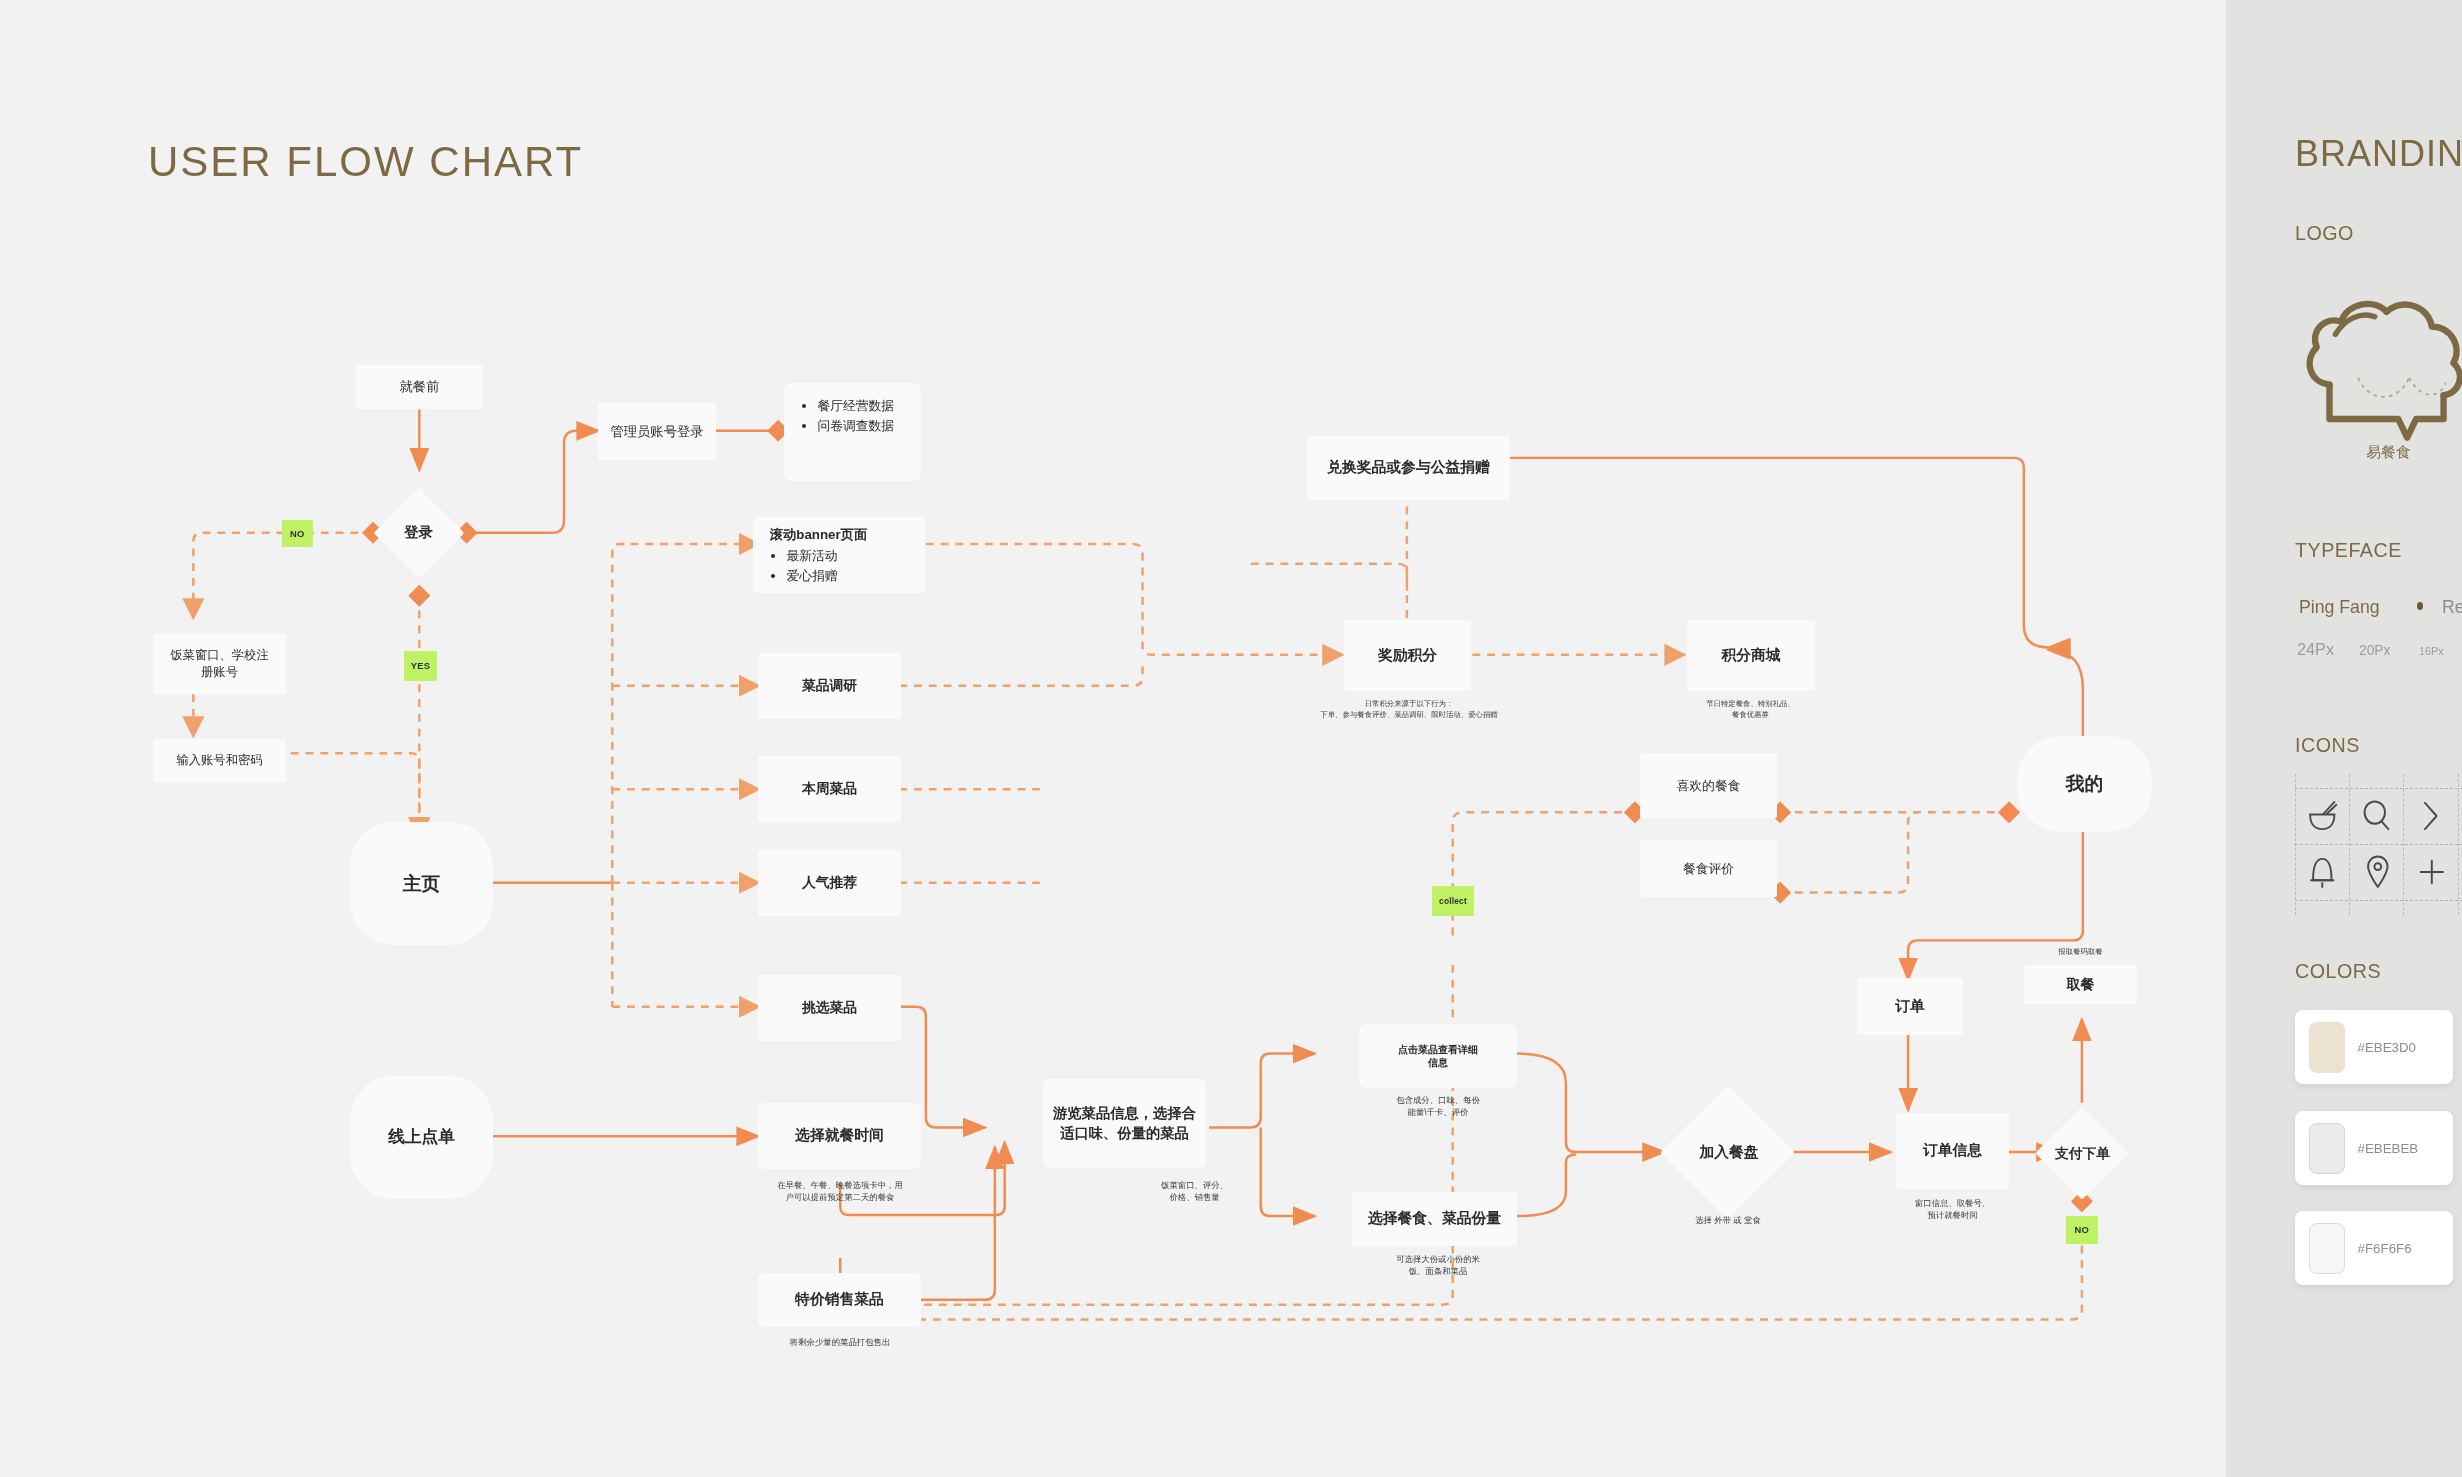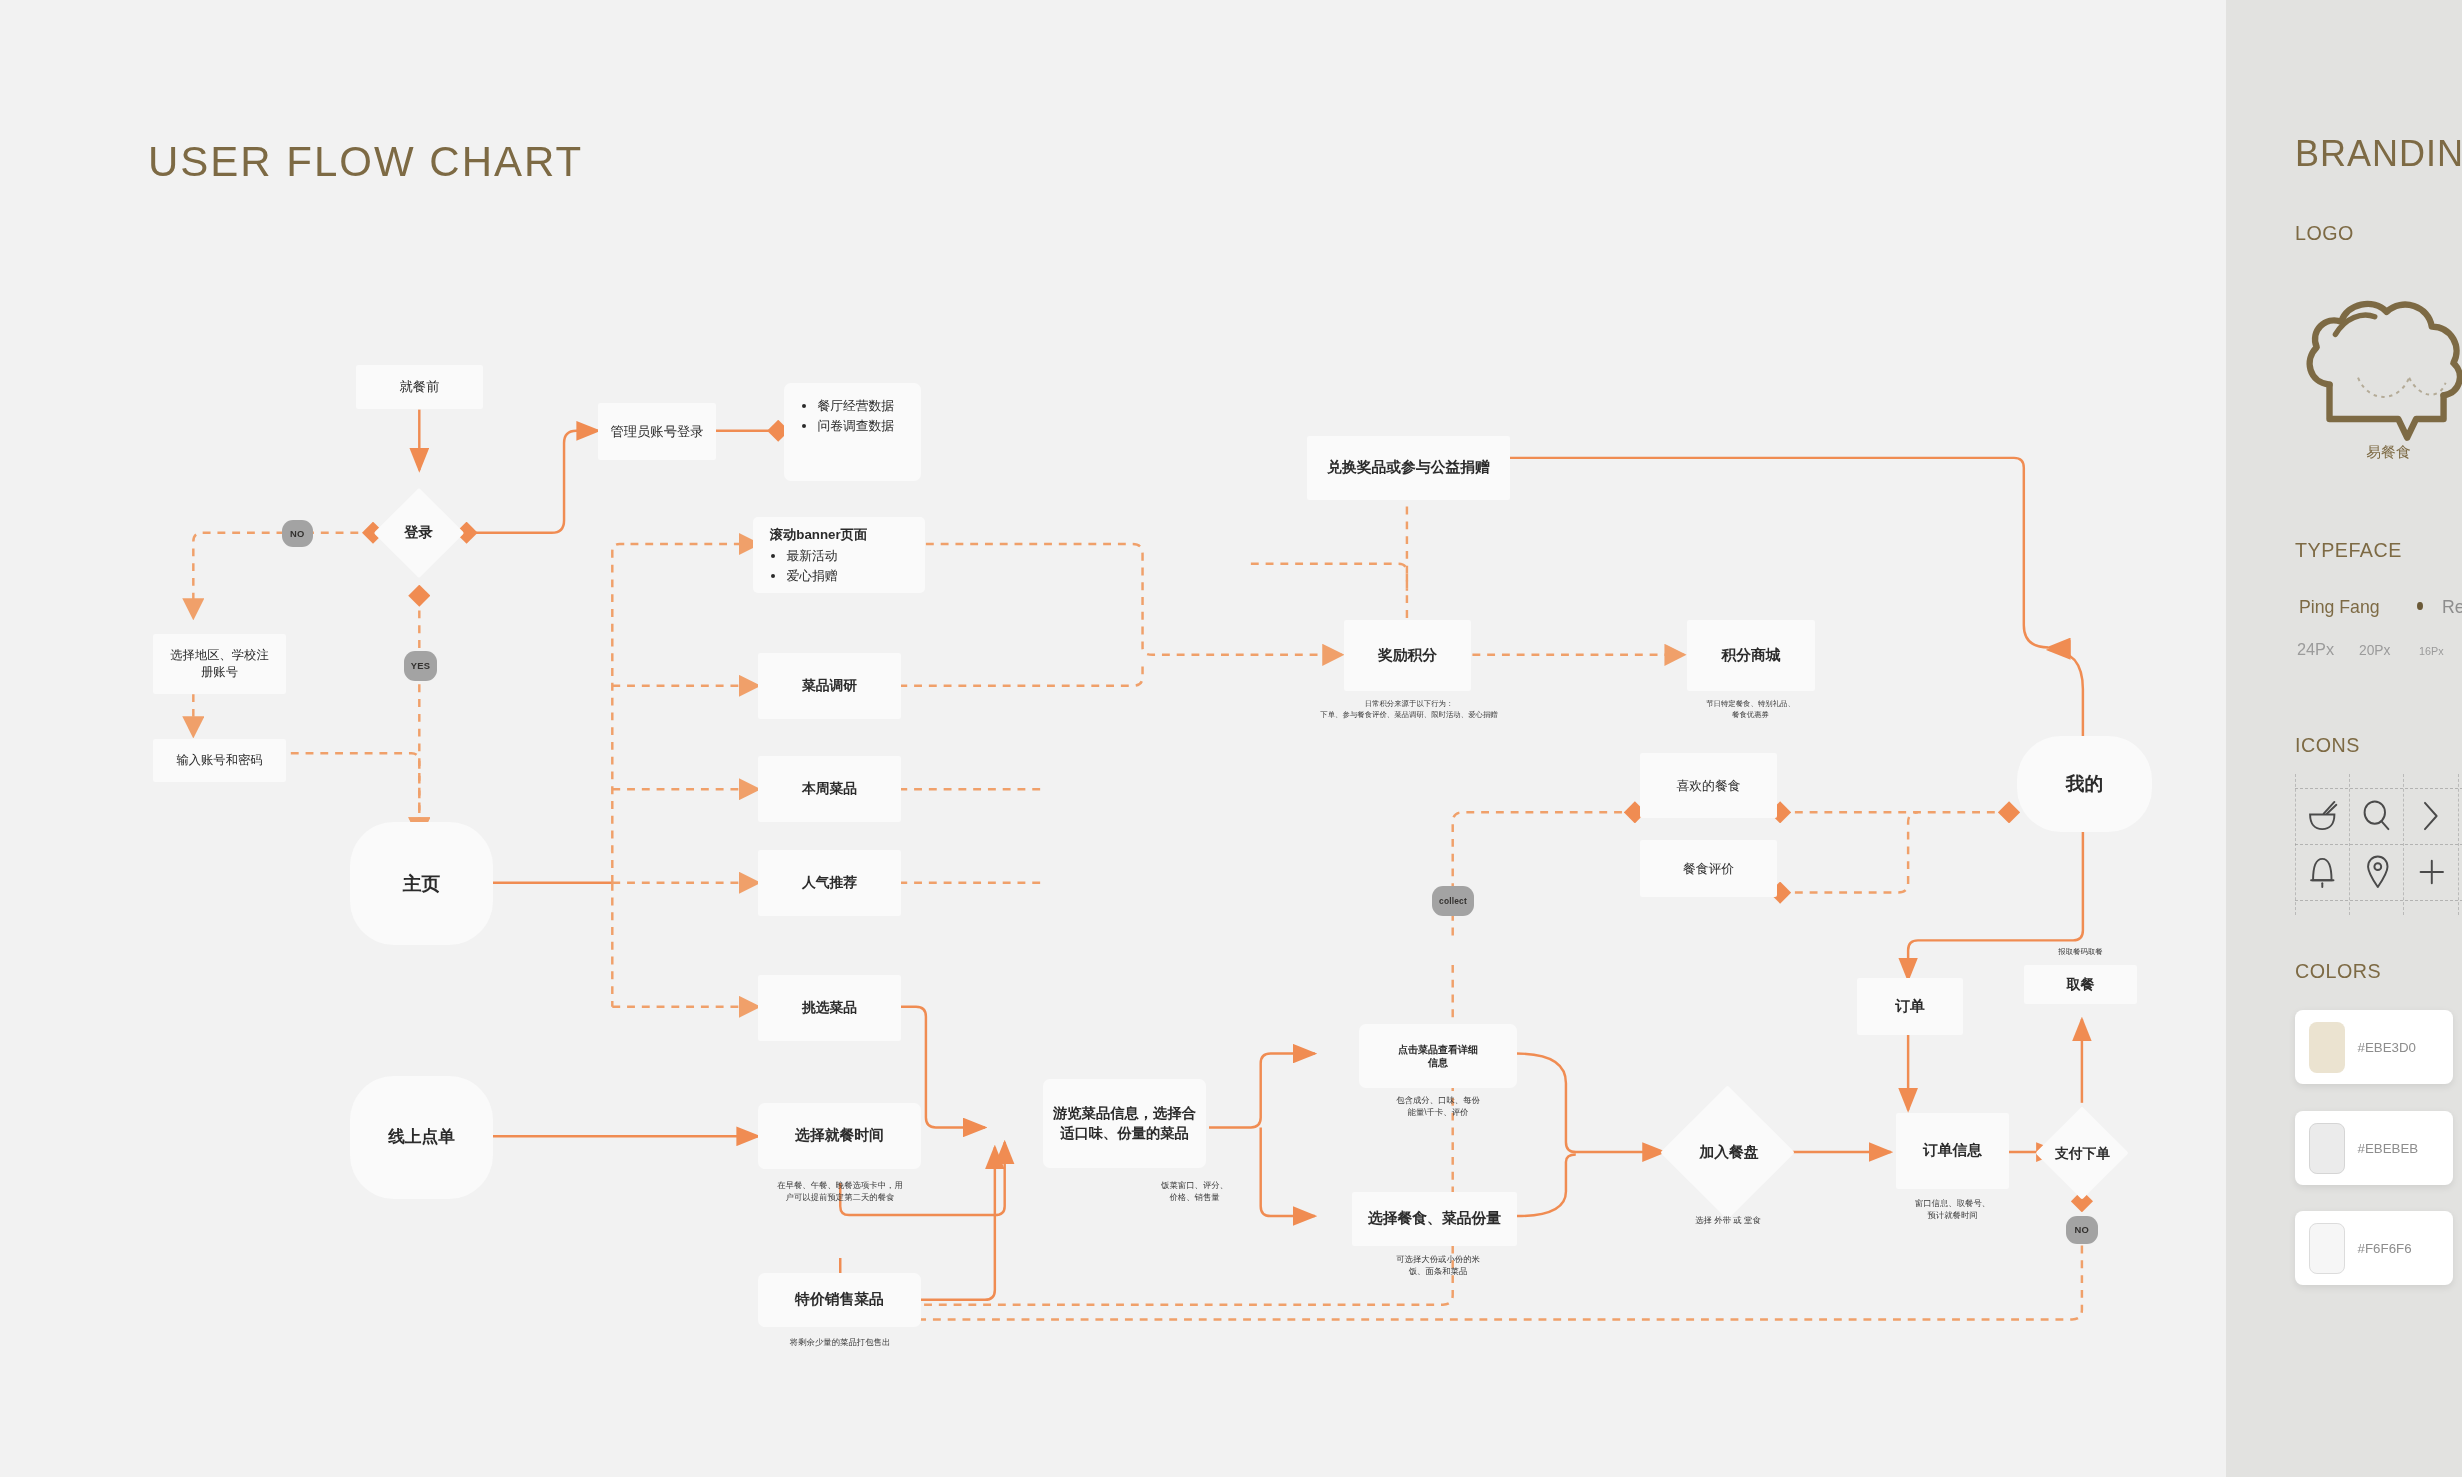--- a/index.html
+++ b/index.html
@@ -54,22 +54,22 @@
     border-radius: 2px;
   }
   .diamond-label {
     position: absolute;
     display: flex; align-items: center; justify-content: center;
     font-weight: bold; color: #2b2b2b; text-align: center;
   }
 
   .badge {
     position: absolute;
-    background: #a3a3a3;
-    border-radius: 11px;
+    background: #bef264;
+    border-radius: 0;
     display: flex; align-items: center; justify-content: center;
     font-weight: bold; color: #33312f;
     font-size: 9.4px; letter-spacing: 0.2px;
   }
 
   .caption {
     position: absolute;
     text-align: center;
     color: #3a3a3a;
     font-size: 8.4px;
@@ -221,21 +221,21 @@
 
         <path d="M4228,2440 L4228,2660 Q4228,2680 4208,2680 L1790,2680" marker-start="url(#dia)"></path>
       </g>
     </svg>
 
     <div class="node rect" style="left:356px;top:365px;width:127px;height:44px;font-size:13.3px;">就餐前</div>
 
     <div class="diamond" style="left:387px;top:501px;width:64px;height:64px;"></div>
     <div class="diamond-label" style="left:362px;top:518px;width:113px;height:29.5px;font-size:14.3px;">登录</div>
 
-    <div class="node rect" style="left:153px;top:634px;width:133px;height:60px;font-size:12.3px;white-space:pre-line;">选择地区、学校注
+    <div class="node rect" style="left:153px;top:634px;width:133px;height:60px;font-size:12.3px;white-space:pre-line;">饭菜窗口、学校注
 册账号</div>
 
     <div class="node rect" style="left:153px;top:739px;width:133px;height:43px;font-size:12.3px;">输入账号和密码</div>
 
     <div class="node rect" style="left:598px;top:403px;width:118px;height:57px;font-size:13.3px;">管理员账号登录</div>
 
     <div class="node rect list" style="left:784px;top:383px;width:137px;height:98px;border-radius:6.9px;">
       <ul>
         <li>餐厅经营数据</li>
         <li>问卷调查数据</li>

